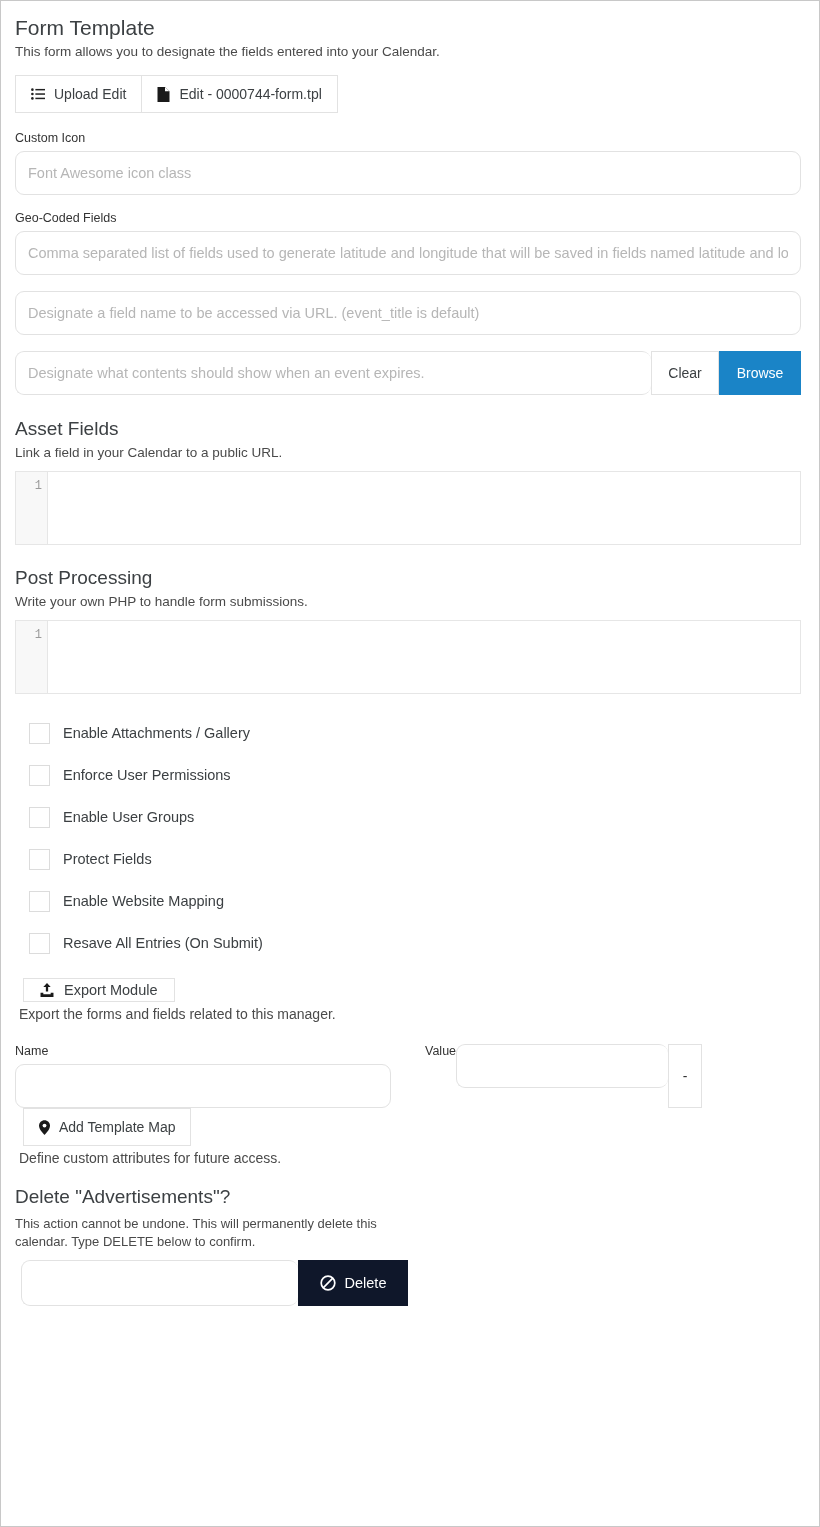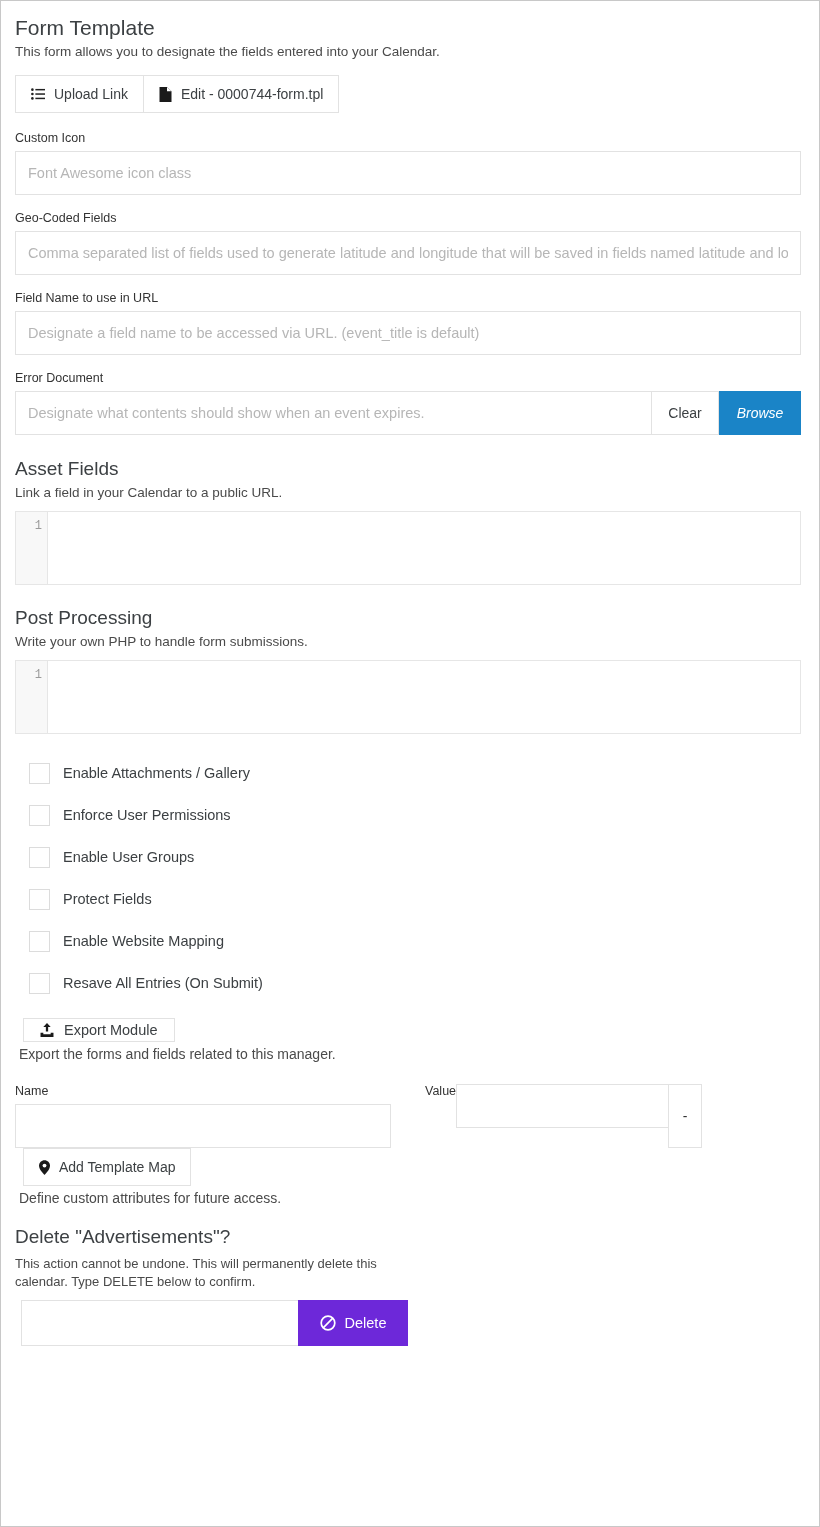--- a/index.html
+++ b/index.html
@@ -59,21 +59,21 @@
   .inp {
     width: 100%;
     height: 44px;
     border: 1px solid #e2e2e2;
     background: #ffffff;
     font-family: "Liberation Sans", sans-serif;
     font-size: 14.5px;
     color: #333333;
     padding: 0 12px;
     outline: none;
-    border-radius: 0;
+    border-radius: 9px;
     white-space: nowrap;
     overflow: hidden;
   }
   .inp::placeholder { color: #b6b6b6; }
 
   .group { margin-bottom: 16px; }
 
   
   .btnbar { display: flex; margin: 14px 0 18px 0; }
   .btn {
@@ -105,21 +105,20 @@
     cursor: pointer;
   }
   .btn-browse {
     width: 82px;
     border: none;
     background: #1a84c7;
     color: #ffffff;
     font-size: 14px;
     font-family: "Liberation Sans", sans-serif;
     cursor: pointer;
-    font-style: italic;
   }
 
   
   .editor {
     display: flex;
     border: 1px solid #e6e6e6;
     background: #ffffff;
     height: 74px;
     margin-top: 9px;
   }
@@ -213,21 +212,21 @@
     color: #4a4a4a;
     line-height: 18px;
     margin: 0 0 9px 0;
     max-width: 390px;
   }
   .del-row { display: flex; align-items: stretch; width: 387px; margin-left: 6px; }
   .del-row .inp { flex: 1; border-right: none; height: 46px; }
   .btn-delete {
     width: 110px;
     border: none;
-    background: #6d28d9;
+    background: #0f172a;
     color: #ffffff;
     font-size: 14.5px;
     font-family: "Liberation Sans", sans-serif;
     display: inline-flex;
     align-items: center;
     justify-content: center;
     gap: 9px;
     cursor: pointer;
   }
 </style>
@@ -244,21 +243,21 @@
       <span class="icon">
         <svg width="14" height="14" viewBox="0 0 16 16">
             <circle cx="1.6" cy="3" r="1.5" fill="#222"></circle>
             <circle cx="1.6" cy="8" r="1.5" fill="#222"></circle>
             <circle cx="1.6" cy="13" r="1.5" fill="#222"></circle>
             <rect x="5" y="2.2" width="11" height="1.7" fill="#222"></rect>
             <rect x="5" y="7.2" width="11" height="1.7" fill="#222"></rect>
             <rect x="5" y="12.2" width="11" height="1.7" fill="#222"></rect>
           </svg>
       </span>
-      <span>Upload Link</span>
+      <span>Upload Edit</span>
     </button>
     <button class="btn">
       <span class="icon">
         <svg width="13" height="15" viewBox="0 0 12 15">
             <path d="M0 0h7.5L12 4.3V15H0z" fill="#1a1a1a"></path>
             <path d="M7.5 0L12 4.3H7.5z" fill="#ffffff"></path>
           </svg>
       </span>
       <span>Edit - 0000744-form.tpl</span>
     </button>
@@ -268,26 +267,24 @@
     <div class="field-label">Custom Icon</div>
     <input class="inp" type="text" placeholder="Font Awesome icon class" style="">
   </div>
 
   <div class="group">
     <div class="field-label">Geo-Coded Fields</div>
     <input class="inp" type="text" placeholder="Comma separated list of fields used to generate latitude and longitude that will be saved in fields named latitude and longitude." style="">
   </div>
 
   <div class="group">
-    <div class="field-label">Field Name to use in URL</div>
     <input class="inp" type="text" placeholder="Designate a field name to be accessed via URL. (event_title is default)" style="">
   </div>
 
   <div class="group">
-    <div class="field-label">Error Document</div>
     <div class="row">
       <input class="inp" type="text" placeholder="Designate what contents should show when an event expires." style="">
       <button class="btn-clear">Clear</button>
       <button class="btn-browse">Browse</button>
     </div>
   </div>
 
   <div style="margin-top:22px;">
     <h2 class="h-sec">Asset Fields</h2>
     <p class="sub">Link a field in your Calendar to a public URL.</p>

